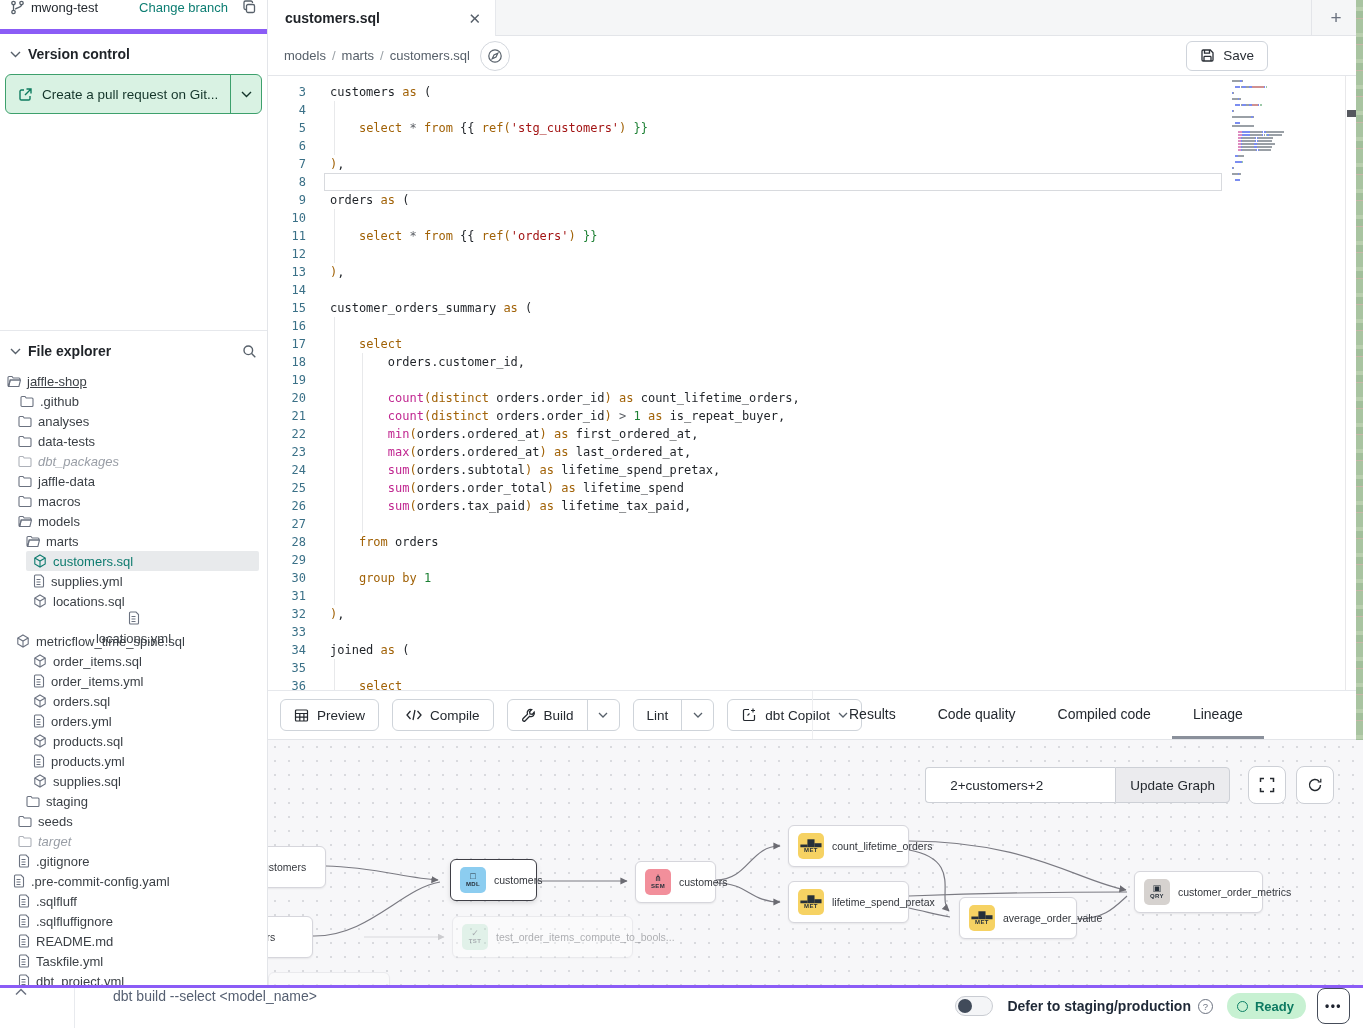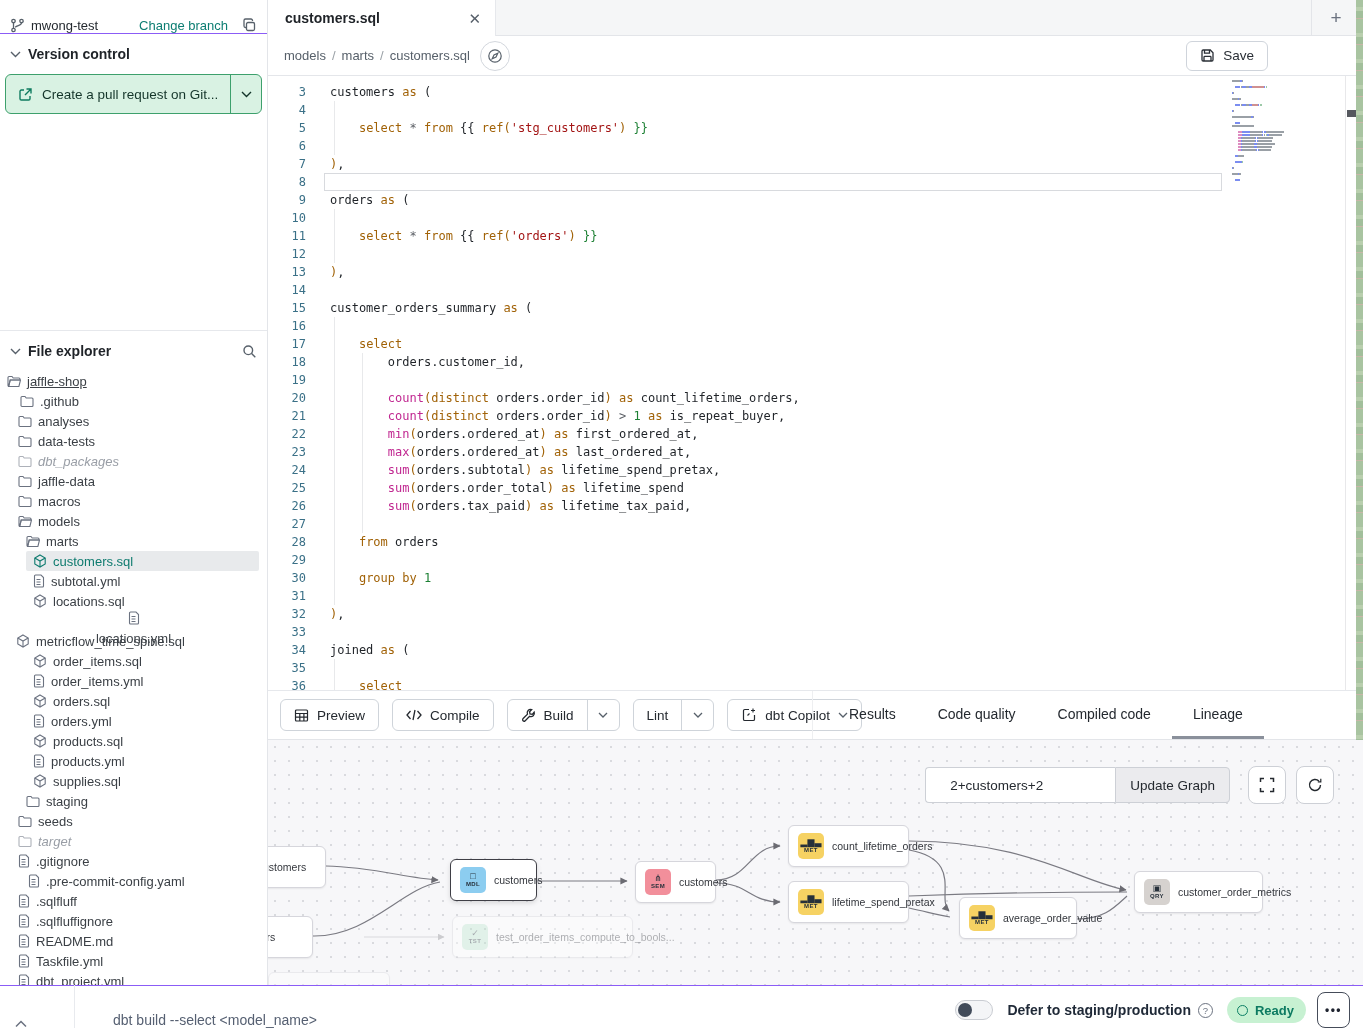--- a/index.html
+++ b/index.html
@@ -3,22 +3,22 @@
 <meta charset="utf-8">
 <style>
   * { margin:0; padding:0; box-sizing:border-box; }
   html,body { width:1363px; height:1028px; overflow:hidden; background:#fff;
     font-family:"Liberation Sans", sans-serif; color:#24292f; }
   .app { position:relative; width:1363px; height:1028px; }
 
   
   .sidebar { position:absolute; left:0; top:0; width:268px; height:985px;
     background:#fff; border-right:1px solid #e3e5e9; overflow:hidden; }
-  .branch-row { height:34px; display:flex; align-items:flex-end; padding:0 10px;
-    border-bottom:1px solid #8b5cf6; gap:6px; }
+  .branch-row { height:34px; display:flex; align-items:flex-start; padding:0 10px;
+    border-bottom:5px solid #8b5cf6; gap:6px; }
   .branch-name { font-size:13px; color:#24292f; flex:0 0 auto; }
   .change-branch { margin-left:auto; font-size:13px; color:#0c7d72; cursor:pointer; }
   .copy-btn { margin-left:8px; display:flex; }
   .icon { display:inline-flex; align-items:center; justify-content:center; }
   svg { display:block; }
 
   .section-head { display:flex; align-items:center; gap:7px; padding:12px 10px 8px 10px; }
   .section-title { font-size:14px; font-weight:700; color:#1f2328; }
   .section-head .spacer { flex:1; }
 
@@ -119,21 +119,21 @@
   .nlabel { font-size:10.5px; color:#33363c; white-space:nowrap; }
   .badge { width:26px; height:26px; border-radius:5px; display:flex; flex-direction:column;
     align-items:center; justify-content:center; flex:0 0 auto; color:#26303a; }
   .badge .bglyph { font-size:9px; line-height:9px; }
   .badge .btxt { font-size:6px; font-weight:700; letter-spacing:.4px; line-height:7px; }
   .badge.MDL{background:#8ccdf0} .badge.SEM{background:#f28f9b} .badge.MET{background:#f6d263}
   .badge.QRY{background:#d6d2cf} .badge.TST{background:#bfe9d0}
 
   
   .statusbar { position:absolute; left:0; top:985px; width:1363px; height:43px; background:#fff;
-    border-top:1px solid #8b5cf6; display:flex; align-items:flex-end; z-index:8; }
+    border-top:3px solid #8b5cf6; display:flex; align-items:flex-start; z-index:8; }
   .sb-collapse { width:42px; display:flex; justify-content:center; cursor:pointer; }
   .sb-sep { width:1px; height:43px; background:#e8eaee; margin-left:32px; }
   .sb-cmd { margin-left:38px; font-size:14px; color:#566072; }
   .sb-right { margin-left:auto; display:flex; align-items:center; padding-right:13px; }
   .toggle { width:38px; height:20px; border-radius:10px; background:#f4f5f7; border:1px solid #c9ccd2;
     position:relative; cursor:pointer; }
   .toggle .knob { position:absolute; left:2px; top:2px; width:14px; height:14px; border-radius:7px;
     background:#414b5a; }
   .defer-label { margin-left:14px; font-size:14px; font-weight:700; color:#1f2937; }
   .help { margin-left:7px; width:15px; height:15px; border:1.2px solid #6b7280; border-radius:8px;
@@ -298,21 +298,21 @@
             </span>
             <span class="tlabel">customers.sql</span>
           </div>
           <div class="tree-row" style="padding-left: 33px;">
             <span class="icon">
               <svg width="12" height="14" viewBox="0 0 12 14" fill="none" stroke="#6b7280" stroke-width="1.1">
                 <path d="M1.5 2A1 1 0 0 1 2.5 1H8l2.5 2.5V12a1 1 0 0 1-1 1h-7a1 1 0 0 1-1-1z"></path>
                 <path d="M3.5 5.5h4M3.5 8h4M3.5 10.5h4" stroke-width="1"></path>
               </svg>
             </span>
-            <span class="tlabel">subtotal.yml</span>
+            <span class="tlabel">supplies.yml</span>
           </div>
           <div class="tree-row" style="padding-left: 33px;">
             <span class="icon">
               <svg width="14" height="14" viewBox="0 0 14 14" fill="none" stroke="#6b7280" stroke-width="1.1">
                 <path d="M7 1l5.2 3v6L7 13 1.8 10V4z"></path>
                 <path d="M1.8 4L7 7l5.2-3M7 7v6"></path>
               </svg>
             </span>
             <span class="tlabel">locations.sql</span>
           </div>
@@ -423,21 +423,21 @@
           </div>
           <div class="tree-row" style="padding-left: 18px;">
             <span class="icon">
               <svg width="12" height="14" viewBox="0 0 12 14" fill="none" stroke="#6b7280" stroke-width="1.1">
                 <path d="M1.5 2A1 1 0 0 1 2.5 1H8l2.5 2.5V12a1 1 0 0 1-1 1h-7a1 1 0 0 1-1-1z"></path>
                 <path d="M3.5 5.5h4M3.5 8h4M3.5 10.5h4" stroke-width="1"></path>
               </svg>
             </span>
             <span class="tlabel">.gitignore</span>
           </div>
-          <div class="tree-row" style="padding-left: 28px;">
+          <div class="tree-row" style="padding-left: 4px; margin-left: 9px;">
             <span class="icon">
               <svg width="12" height="14" viewBox="0 0 12 14" fill="none" stroke="#6b7280" stroke-width="1.1">
                 <path d="M1.5 2A1 1 0 0 1 2.5 1H8l2.5 2.5V12a1 1 0 0 1-1 1h-7a1 1 0 0 1-1-1z"></path>
                 <path d="M3.5 5.5h4M3.5 8h4M3.5 10.5h4" stroke-width="1"></path>
               </svg>
             </span>
             <span class="tlabel">.pre-commit-config.yaml</span>
           </div>
           <div class="tree-row" style="padding-left: 18px;">
             <span class="icon">

